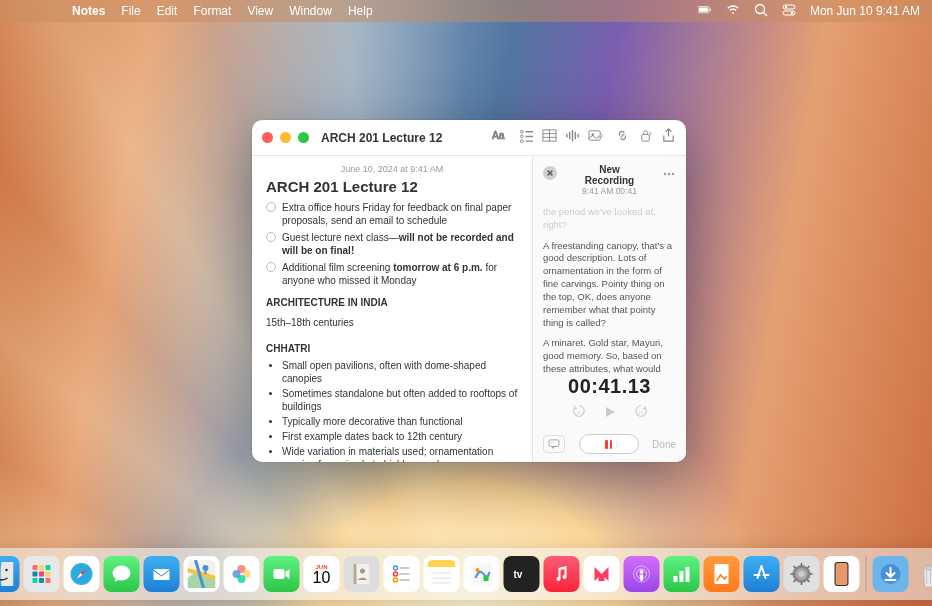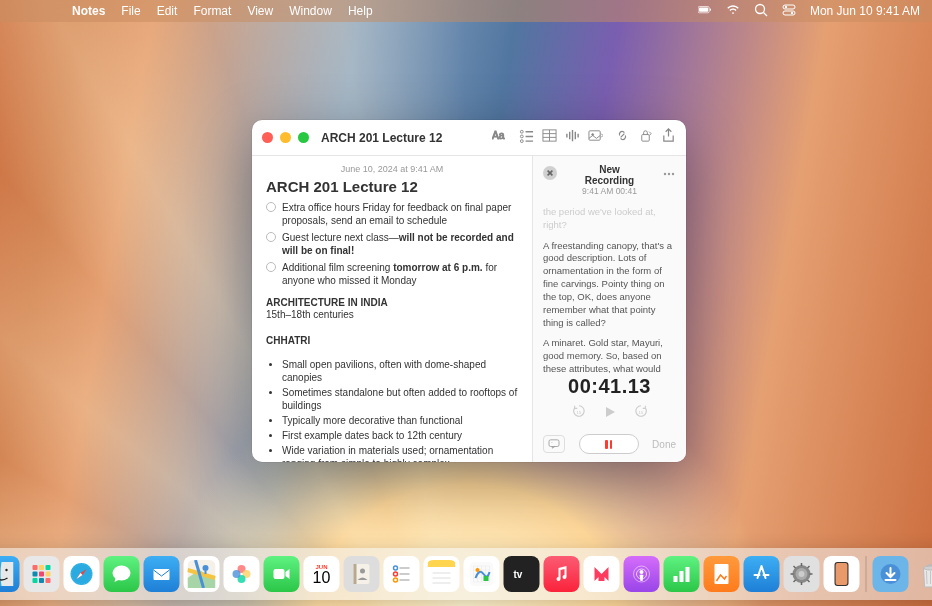--- a/index.html
+++ b/index.html
@@ -26,21 +26,21 @@
 .titlebar-tools svg { width: 15px; height: 15px; fill: #888; stroke: #888; }
 .titlebar-tools .grp { display: flex; gap: 8px; }
 
 .window-body { flex: 1; display: flex; overflow: hidden; }
 .note-pane { flex: 1; padding: 8px 14px; overflow: auto; font-size: 10px; color: #333; }
 .note-date { text-align: center; font-size: 9px; color: #999; margin-bottom: 4px; }
 .note-title { font-size: 15px; font-weight: 700; margin-bottom: 6px; }
 .checklist { list-style: none; margin-bottom: 10px; }
 .checklist li { display: flex; gap: 6px; margin-bottom: 4px; line-height: 1.3; }
 .check-circle { flex-shrink: 0; width: 10px; height: 10px; border: 1px solid #bbb; border-radius: 50%; margin-top: 1px; }
-.section-head { font-size: 10px; font-weight: 700; margin-bottom: 1px; }
+.section-head { font-size: 10px; font-weight: 700; margin-bottom: 9px; }
 .subhead { font-size: 10px; margin-bottom: 15px; }
 .bullets { list-style: disc; padding-left: 16px; }
 .bullets li { margin-bottom: 2px; line-height: 1.3; }
 .bold { font-weight: 700; }
 
 .sidebar { width: 154px; border-left: 1px solid #e5e5e5; display: flex; flex-direction: column; background: #fafafa; }
 .side-head { padding: 8px 10px 6px; display: flex; align-items: flex-start; gap: 18px; }
 .close-circ { width: 14px; height: 14px; border-radius: 50%; background: #d0d0d0; display: flex; align-items: center; justify-content: center; flex-shrink: 0; margin-top: 2px; }
 .close-circ svg { width: 8px; height: 8px; stroke: #666; stroke-width: 2; }
 .side-title-block { flex: 1; text-align: center; }
@@ -183,21 +183,21 @@
             <span class="check-circle"></span>
             <span><span>Guest lecture next class—</span><span class="bold">will not be recorded and will be on final!</span><span></span></span>
           </li>
         <li>
             <span class="check-circle"></span>
             <span><span>Additional film screening </span><span class="bold">tomorrow at 6 p.m.</span><span> for anyone who missed it Monday</span></span>
           </li>
       </ul>
       <div class="section-head">ARCHITECTURE IN INDIA</div>
       <div class="subhead">15th–18th centuries</div>
-      <div class="section-head" style="margin-bottom:12px">CHHATRI</div>
+      <div class="section-head" style="margin-bottom:5px">CHHATRI</div>
       <ul class="bullets">
         <li>Small open pavilions, often with dome-shaped canopies</li>
         <li>Sometimes standalone but often added to rooftops of buildings</li>
         <li>Typically more decorative than functional</li>
         <li>First example dates back to 12th century</li>
         <li>Wide variation in materials used; ornamentation ranging from simple to highly complex</li>
       </ul>
 
     </div>
 

